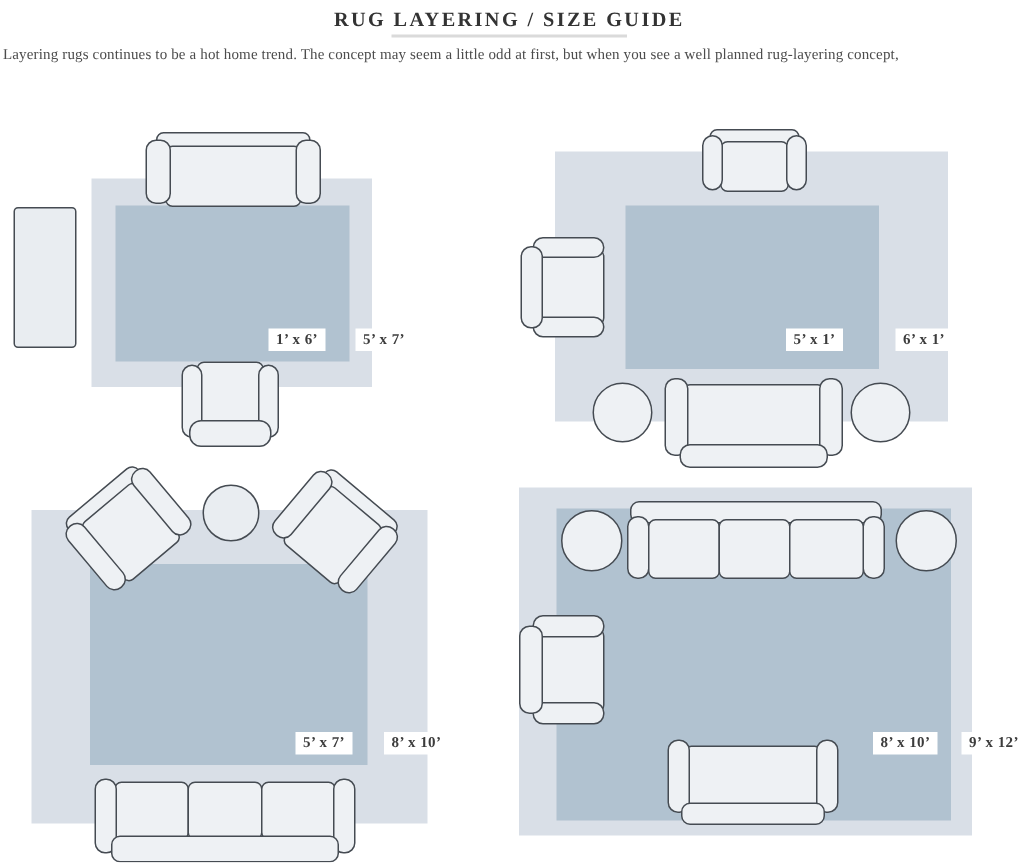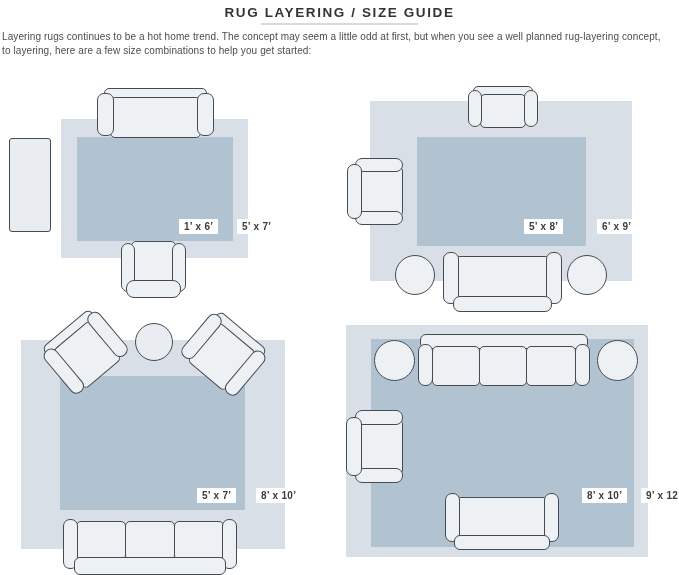--- a/index.html
+++ b/index.html
@@ -1,17 +1,17 @@
 <!DOCTYPE html>
 <html><head>
 <meta charset="utf-8">
 <style>
   html,body{margin:0;padding:0;background:#fff;}
   .canvas{position:relative;width:679px;height:575px;background:#ffffff;overflow:hidden;
-          font-family:Liberation Sans, sans-serif;}
+          font-family:Liberation Serif, serif;}
   .title{position:absolute;top:5px;left:0;width:679px;text-align:center;
          font-size:13.5px;font-weight:600;letter-spacing:1.6px;color:#333333;}
   .divider{position:absolute;top:23px;left:261px;width:157px;height:2px;background:#dadada;}
   .intro{position:absolute;top:30px;left:2px;width:676px;color:#4c4c4c;font-size:10px;
          line-height:14.2px;letter-spacing:.1px;}
   .intro .line{white-space:nowrap;overflow:hidden;}
   .grp{position:absolute;left:0;top:0;width:0;height:0;}
   .rug-outer{position:absolute;background:#d9dfe7;}
   .rug-inner{position:absolute;background:#b1c2d0;}
   .piece{position:absolute;}
@@ -29,21 +29,20 @@
 </head>
 <body>
 
 <div class="canvas">
 
   <div class="title">RUG LAYERING / SIZE GUIDE</div>
   <div class="divider"></div>
 
   <div class="intro">
     <div class="line">Layering rugs continues to be a hot home trend. The concept may seem a little odd at first, but when you see a well planned rug-layering concept,</div>
-    <div class="line">to layering, here are a few size combinations to help you get started:</div>
   </div>
 
   <div class="grp">
     <div class="rug-outer" style="left:61px;top:119px;width:187px;height:139px"></div>
     <div class="rug-inner" style="left:77px;top:137px;width:156px;height:104px"></div>
 
     <div class="piece" style="left:97px;top:88px;width:117px;height:50px">
       <div class="f" style="left:7px;top:0;width:103px;height:14px;border-radius:5px"></div>
       <div class="f" style="left:13px;top:9px;width:91px;height:41px;border-radius:5px"></div>
       <div class="f arm" style="left:0;top:5px;width:17px;height:43px"></div>
@@ -84,22 +83,22 @@
     <div class="f circle" style="left:395px;top:255px;width:40px;height:40px"></div>
     <div class="f circle" style="left:567px;top:255px;width:40px;height:40px"></div>
 
     <div class="piece" style="left:443px;top:252px;width:119px;height:60px">
       <div class="f" style="left:12px;top:4px;width:95px;height:44px;border-radius:5px"></div>
       <div class="f arm" style="left:0;top:0;width:16px;height:52px"></div>
       <div class="f arm" style="left:103px;top:0;width:16px;height:52px"></div>
       <div class="f" style="left:10px;top:44px;width:99px;height:16px;border-radius:7px"></div>
     </div>
 
-    <div class="size-label" style="left:524px;top:219px">5’ x 8’</div>
-    <div class="size-label" style="left:597px;top:219px">6’ x 9’</div>
+    <div class="size-label" style="left:524px;top:219px">5’ x 1’</div>
+    <div class="size-label" style="left:597px;top:219px">6’ x 1’</div>
   </div>
 
   <div class="grp">
     <div class="rug-outer" style="left:21px;top:340px;width:264px;height:209px"></div>
     <div class="rug-inner" style="left:60px;top:376px;width:185px;height:134px"></div>
 
     <div class="f circle tbl" style="left:135px;top:323px;width:38px;height:38px"></div>
 
     <div class="piece rot-l" style="left:49px;top:321px;width:72px;height:62px">
       <div class="f" style="left:5px;top:0;width:62px;height:14px;border-radius:6px"></div>

